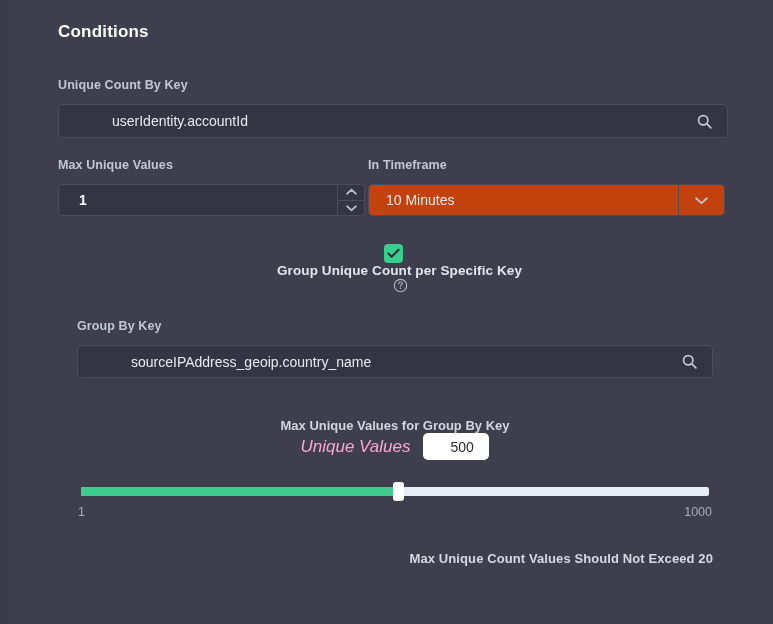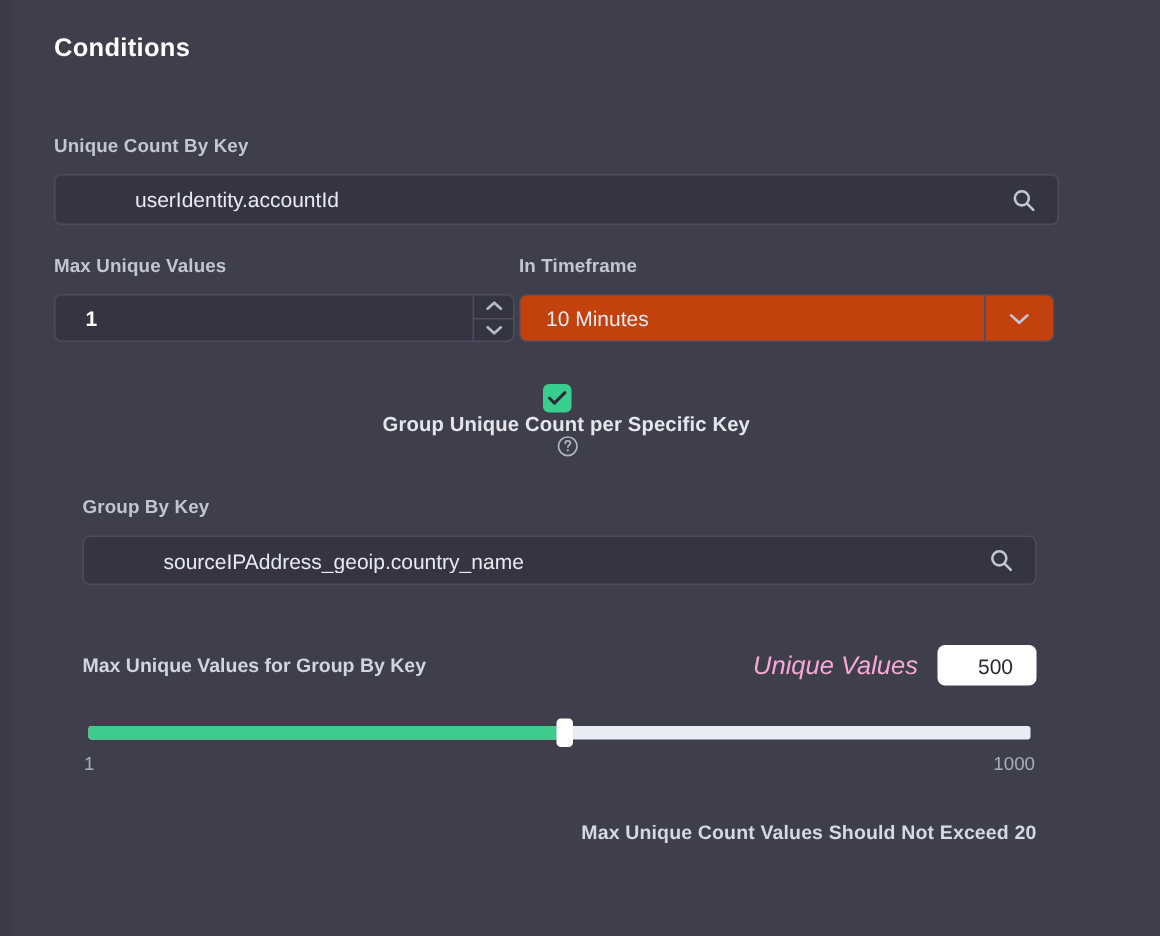--- a/index.html
+++ b/index.html
@@ -25,21 +25,21 @@
   }
   .left-strip {
     position: absolute;
     left: 0; top: 0;
     width: 8px;
     height: 624px;
     background: #3a3a49;
   }
   .content {
     position: absolute;
-    left: 36px;
+    left: 58px;
     top: 0;
     width: 670px;
   }
 
   .section-title {
     font-size: 17px;
     font-weight: bold;
     color: #ffffff;
     letter-spacing: 0.2px;
     margin-top: 22px;
@@ -193,20 +193,21 @@
     width: 636px;
   }
   .group-block .search-field { height: 33px; }
 
   
   .slider-head {
     display: flex;
     align-items: center;
     justify-content: space-between;
     margin-top: 40px;
+    flex-direction: column;
   }
   .slider-title {
     font-size: 13px;
     font-weight: bold;
     color: #d2d5de;
   }
   .unique-wrap {
     display: flex;
     align-items: center;
     gap: 13px;
@@ -290,21 +291,21 @@
 </head>
 <body>
 
 <div class="panel">
   <div class="left-strip"></div>
 
   <div class="content">
 
     <div class="section-title">Conditions</div>
 
-    <div style="margin-top:48px;">
+    <div style="margin-top:36px;">
       <div class="field-label">Unique Count By Key</div>
       <div class="search-field mt12">
         <div class="value">userIdentity.accountId</div>
         <div class="search-icon">
           <svg width="17" height="17" viewBox="0 0 20 20" fill="none" stroke="#c3c7d3" stroke-width="2">
             <circle cx="8.5" cy="8.5" r="5.5"></circle>
             <line x1="12.8" y1="12.8" x2="17.5" y2="17.5" stroke-linecap="round"></line>
           </svg>
         </div>
       </div>

